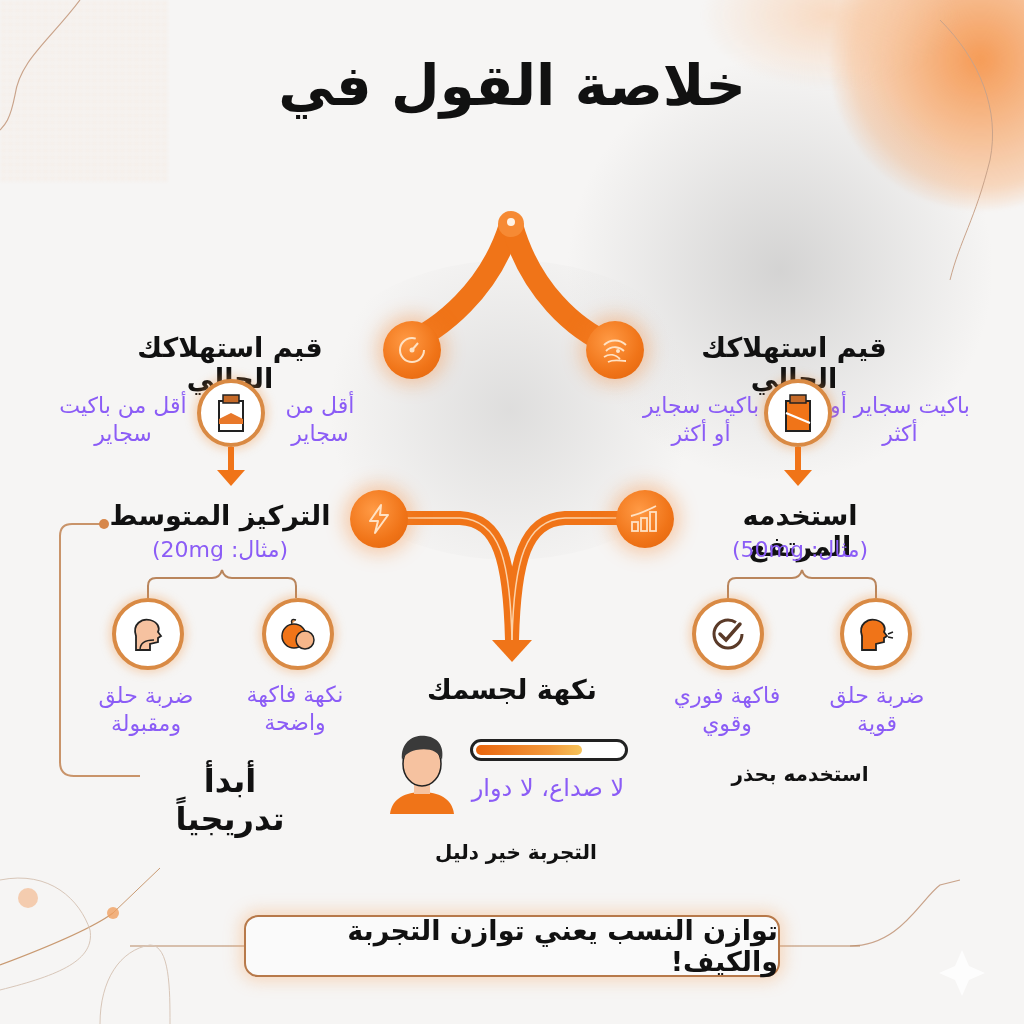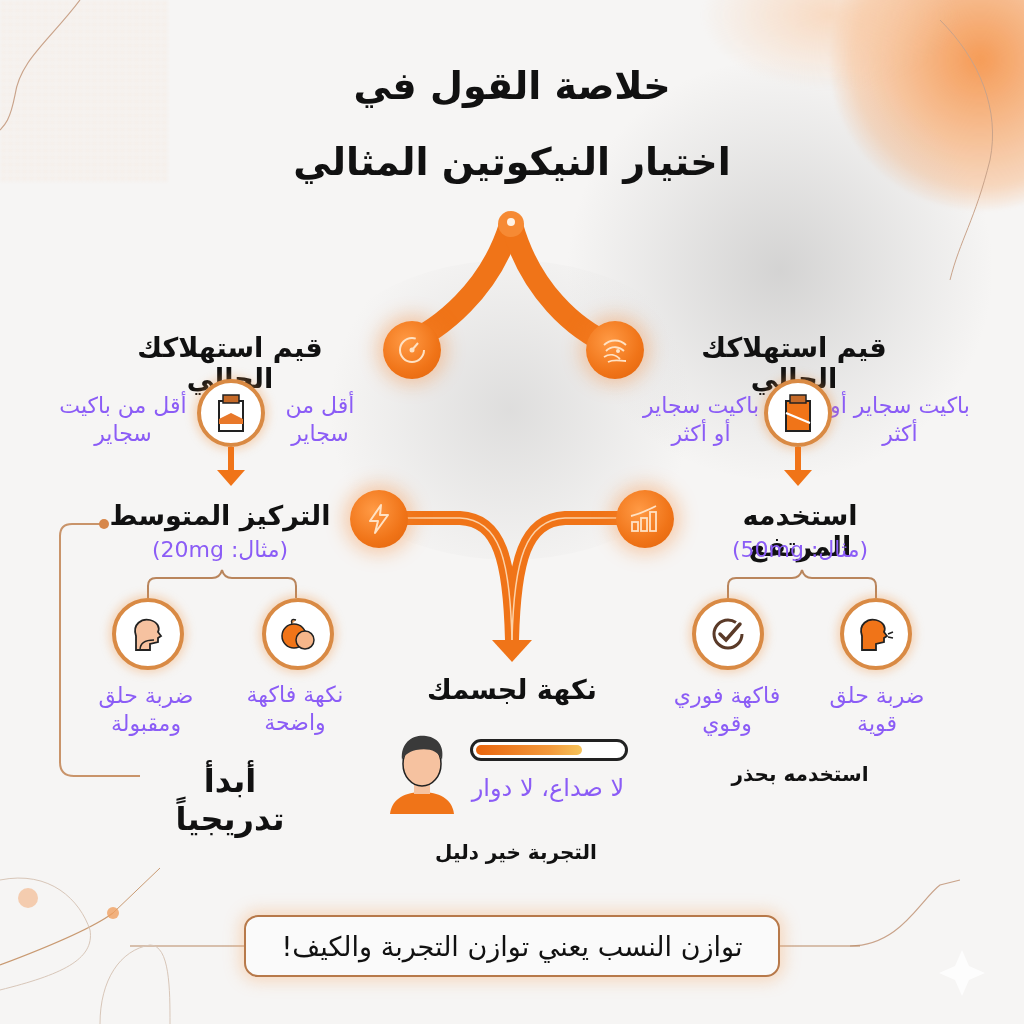--- a/index.html
+++ b/index.html
@@ -1,35 +1,35 @@
 <!DOCTYPE html>
 <html><head>
 <meta charset="utf-8">
 <style>
   *{box-sizing:border-box;margin:0;padding:0}
   html,body{width:1024px;height:1024px;overflow:hidden}
   body{position:relative;background:#f6f5f4;font-family:"DejaVu Sans","Liberation Sans",sans-serif;color:#111}
   .abs{position:absolute}
   .bg-blob{position:absolute;border-radius:50%;filter:blur(2px)}
   .smoke{position:absolute;border-radius:50%;background:radial-gradient(circle,rgba(170,170,170,.45) 0%,rgba(200,200,200,.25) 45%,rgba(246,245,244,0) 70%)}
-  .title{position:absolute;left:0;width:1024px;top:48px;text-align:center;font-weight:bold;font-size:38px;line-height:76px;direction:rtl}
+  .title{position:absolute;left:0;width:1024px;top:48px;text-align:center;font-weight:bold;font-size:56px;line-height:76px;direction:rtl}
   .rtl{direction:rtl;text-align:center}
   .h2{font-weight:bold;font-size:27px;color:#111}
   .txt{font-size:22px;line-height:28px;color:#8b5cf6}
   .orb{position:absolute;width:54px;height:54px;border-radius:50%;
        background:radial-gradient(circle at 40% 35%,#ff9a45,#f07418 60%,#e0620a);
        box-shadow:0 0 18px 6px rgba(245,130,40,.35);display:flex;align-items:center;justify-content:center}
   .ring{position:absolute;width:72px;height:72px;border-radius:50%;background:#fff;border:4px solid #d98a44;
         box-shadow:0 0 10px 3px rgba(240,150,70,.35);display:flex;align-items:center;justify-content:center}
   .arrow-down{position:absolute;width:0;height:0;border-left:14px solid transparent;border-right:14px solid transparent;border-top:16px solid #f07418}
   .stem{position:absolute;width:6px;background:#f07418}
   .bar-track{position:absolute;left:470px;top:739px;width:158px;height:22px;border:3px solid #222;border-radius:12px;background:#fff}
   .bar-fill{position:absolute;left:3px;top:3px;height:10px;border-radius:6px;background:linear-gradient(90deg,#e8650e,#f49a3c 70%,#f6c35a)}
   .banner{position:absolute;left:244px;top:915px;width:536px;height:62px;border:2px solid #b7794a;border-radius:14px;background:#fafafa;
-          box-shadow:0 0 16px 4px rgba(245,160,90,.35);display:flex;align-items:center;justify-content:center;font-weight:normal;font-size:27px;direction:rtl}
+          box-shadow:0 0 16px 4px rgba(245,160,90,.35);display:flex;align-items:center;justify-content:center;font-weight:bold;font-size:27px;direction:rtl}
 </style>
 </head>
 <body>
 
 <div class="bg-blob" style="left:830px;top:-90px;width:300px;height:300px;background:radial-gradient(circle,rgba(245,140,60,.85),rgba(248,170,110,.4) 60%,rgba(246,245,244,0) 72%)"></div>
 <div class="bg-blob" style="left:700px;top:-60px;width:260px;height:150px;background:radial-gradient(ellipse,rgba(250,200,160,.6),rgba(246,245,244,0) 70%)"></div>
 <div class="smoke" style="left:560px;top:60px;width:440px;height:420px"></div>
 <div class="smoke" style="left:300px;top:260px;width:420px;height:300px;opacity:.7"></div>
 <div class="bg-blob" style="left:0;top:0;width:170px;height:180px;border-radius:0;background-image:radial-gradient(rgba(240,170,120,.35) 1.5px,transparent 2px);background-size:7px 7px;opacity:.8"></div>
 <svg class="abs" style="left:0;top:0" width="1024" height="1024">
@@ -45,21 +45,20 @@
   <circle cx="113" cy="913" r="6" fill="#f0a060" opacity=".8"></circle>
   <circle cx="28" cy="898" r="10" fill="#f4b080" opacity=".6"></circle>
   <path d="M955 966 L 962 950 L 969 966 L 985 973 L 969 980 L 962 996 L 955 980 L 939 973 Z" fill="#ffffff" opacity=".8"></path>
 
   <path d="M104 524 L 72 524 Q 60 524 60 536 L 60 762 Q 60 776 74 776 L 140 776" stroke="#c9946a" stroke-width="2" fill="none"></path>
   <circle cx="104" cy="524" r="5" fill="#d7874a"></circle>
 </svg>
 
 <div class="title">
   <div>خلاصة القول في</div>
-  <div>اختيار النيكوتين المثالي</div>
 </div>
 
 <svg class="abs" style="left:0;top:0" width="1024" height="1024">
   <path d="M403 345 C 440 330, 490 290, 510 225" stroke="#f07418" stroke-width="22" fill="none" stroke-linecap="round"></path>
   <path d="M612 345 C 575 330, 530 290, 512 225" stroke="#f07418" stroke-width="22" fill="none" stroke-linecap="round"></path>
   <circle cx="511" cy="224" r="13" fill="#f68a34"></circle>
   <circle cx="511" cy="222" r="4" fill="#fff3e6"></circle>
 
   <path d="M400 518 L 460 518 C 500 520, 510 560, 512 640" stroke="#f07418" stroke-width="14" fill="none"></path>
   <path d="M625 518 L 565 518 C 525 520, 514 560, 512 640" stroke="#f07418" stroke-width="14" fill="none"></path>

